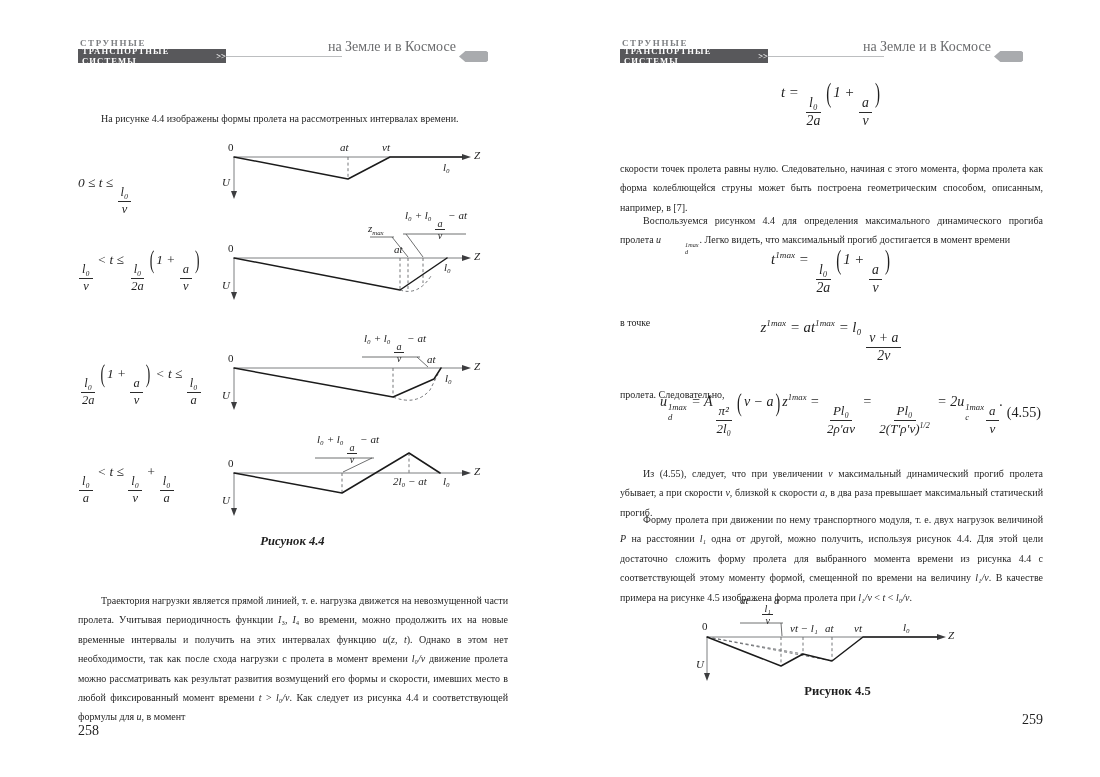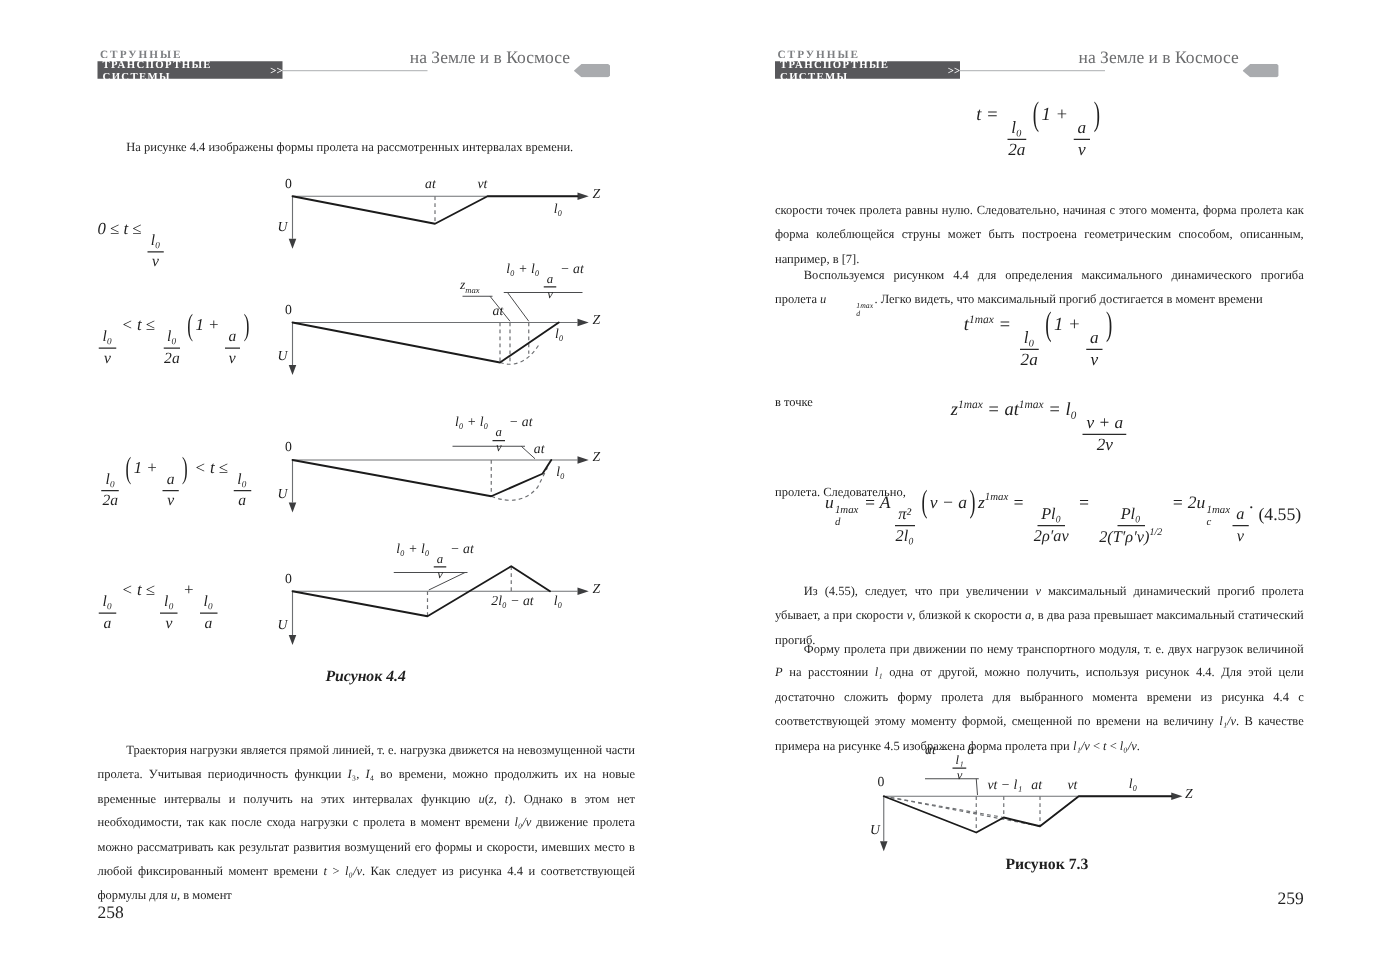--- a/index.html
+++ b/index.html
@@ -301,16 +301,16 @@
           <span class="fden">v</span>
         </span>a</span>
     <span class="dl" style="left:95px;top:30px;">vt − l₁</span>
     <span class="dl" style="left:130px;top:30px;">at</span>
     <span class="dl" style="left:159px;top:30px;">vt</span>
     <span class="dl" style="left:208px;top:29px;">l₀</span>
     <span class="dl" style="left:253px;top:37px;">Z</span>
     <span class="dl" style="left:1px;top:66px;">U</span>
   </div>
 
-  <div class="caption" style="left:145px;top:684px;width:285px;">Рисунок 7.3</div>
+  <div class="caption" style="left:145px;top:684px;width:285px;">Рисунок 4.5</div>
 
   <div class="pagenum" style="left:70px;top:712px;width:423px;text-align:right;">259</div>
 </section>
 
 </body></html>

